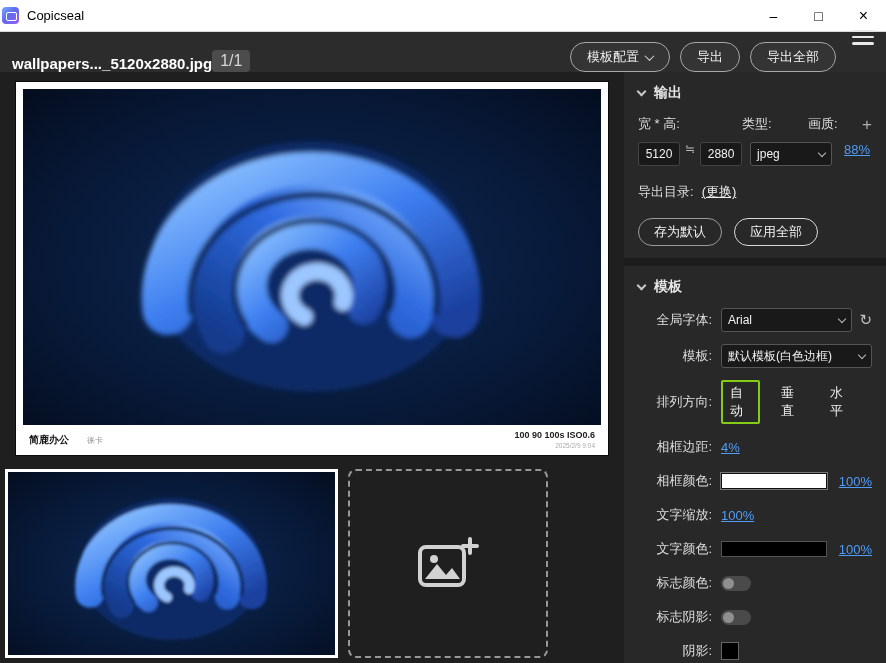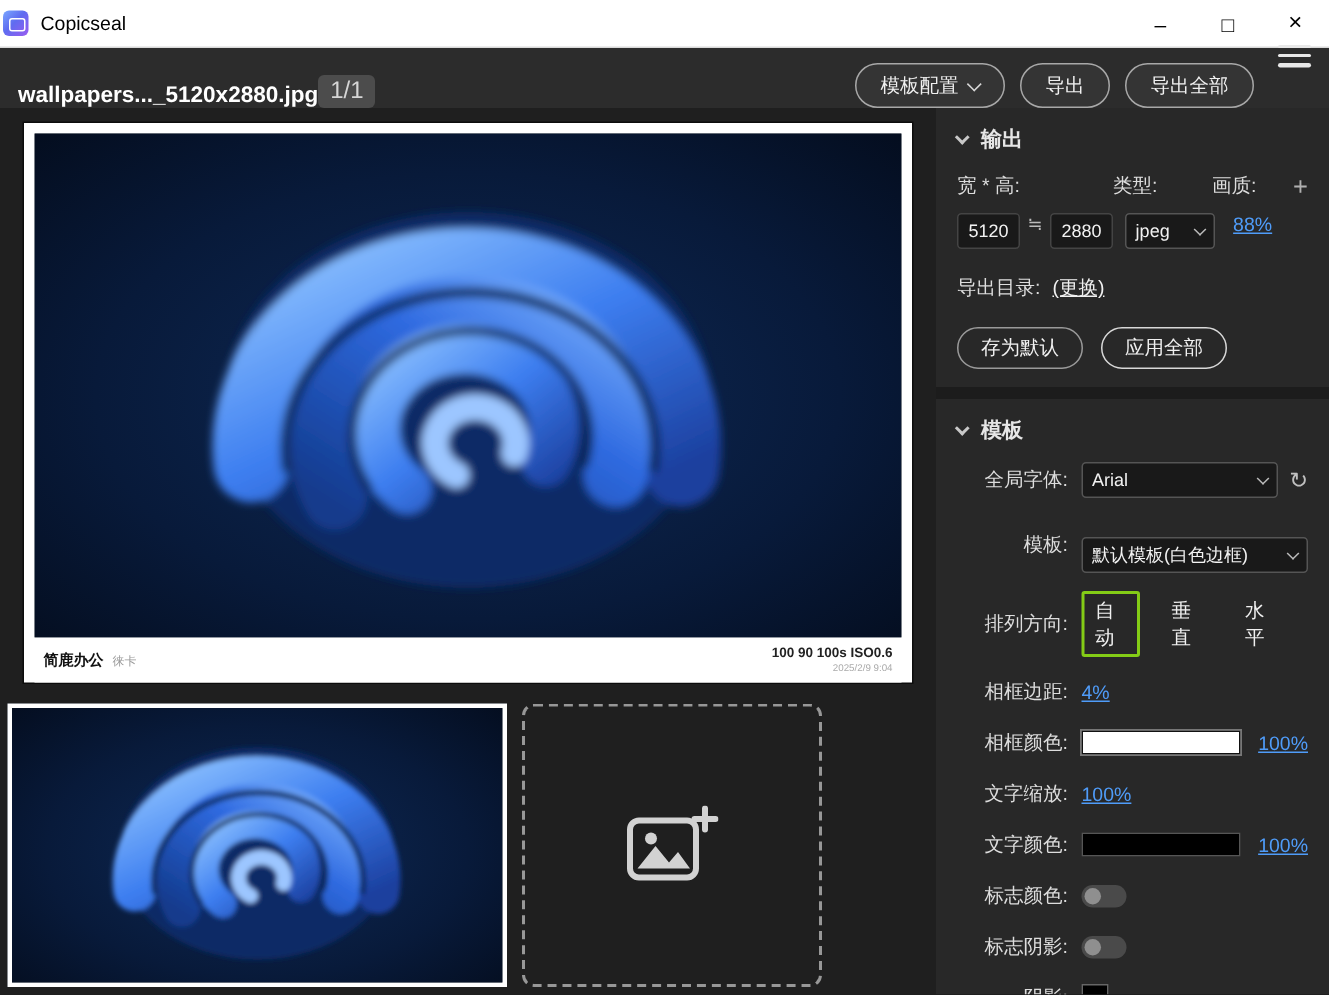--- a/index.html
+++ b/index.html
@@ -29,21 +29,21 @@
 
   
   .content { flex: 1; display: flex; min-height: 0; }
   .left { width: 624px; flex: none; display: flex; flex-direction: column; min-height: 0; }
 
   .preview-wrap { height: 393px; flex: none; display: flex; align-items: center; justify-content: center; }
   .framed { width: 592px; background: #ffffff; padding: 7px 7px 0 7px; box-shadow: 0 0 0 1px #0c0c0c; }
   .photo { width: 578px; height: 336px; background: #04101f; overflow: hidden; }
   .photo svg, .thumb svg { width: 100%; height: 100%; display: block; }
   .exif { height: 30px; display: flex; align-items: center; justify-content: space-between; padding: 0 6px; background: #fff; }
-  .exif-left { display: flex; align-items: baseline; gap: 6px; }
+  .exif-left { display: flex; align-items: baseline; gap: 18px; }
   .exif-studio { font-size: 10px; font-weight: bold; color: #111; }
   .exif-camera { font-size: 8px; color: #999; }
   .exif-right { text-align: right; line-height: 1.25; }
   .exif-settings { font-size: 9px; color: #222; font-weight: bold; }
   .exif-datetime { font-size: 6.5px; color: #aaa; }
 
   .thumbs { flex: 1; display: flex; gap: 10px; padding: 4px 5px 5px 5px; min-height: 0; }
   .thumb { width: 333px; flex: none; border: 3px solid #ffffff; background: #04101f; overflow: hidden; cursor: pointer; }
   .add-box { width: 200px; flex: none; border: 2px dashed #979797; border-radius: 8px; display: flex; align-items: center; justify-content: center; cursor: pointer; }
 
@@ -56,34 +56,34 @@
 
   .out-labels { display: flex; align-items: center; margin-top: 13px; font-size: 13px; color: #ddd; }
   .l-size { width: 104px; }
   .l-type { width: 66px; }
   .plus { margin-left: auto; color: #b0b0b0; font-size: 17px; line-height: 1; cursor: pointer; }
   .out-inputs { display: flex; align-items: flex-start; margin-top: 9px; gap: 4px; }
   .num-input { width: 42px; height: 24px; background: #191919; border: 1px solid #444; border-radius: 3px; color: #f2f2f2; font-size: 12px; text-align: center; font-family: inherit; }
   .link-sym { color: #bbb; font-size: 12px; padding: 0 1px; }
   .select { height: 24px; background: #191919; border: 1px solid #555; border-radius: 3px; color: #f2f2f2; font-size: 12px; display: flex; align-items: center; padding: 0 6px; gap: 6px; cursor: pointer; }
   .select .sel-chev { width: 6px; height: 6px; border-left: 1.5px solid #bbb; border-bottom: 1.5px solid #bbb; transform: rotate(-45deg); margin-left: auto; margin-top: -3px; }
-  .sel-type { width: 60px; margin-left: 4px; }
+  .sel-type { width: 82px; margin-left: 4px; }
   .blue-link { color: #4f9cf9; text-decoration: underline; font-size: 13px; cursor: pointer; }
   .q-val { margin-left: 8px; }
 
   .dir-row { display: flex; align-items: center; gap: 8px; margin-top: 17px; font-size: 13px; color: #ddd; }
   .dir-change { color: #f0f0f0; text-decoration: underline; cursor: pointer; }
   .out-btns { display: flex; justify-content: flex-start; gap: 12px; margin-top: 17px; }
   .side-pill { background: transparent; border: 1px solid #9a9a9a; border-radius: 14px; color: #f0f0f0; font-size: 13px; padding: 4px 15px; cursor: pointer; font-family: inherit; }
   .side-pill.bright { border-color: #d8d8d8; }
 
   .t-row { display: flex; align-items: center; margin-top: 12px; min-height: 22px; }
   .t-lbl { width: 74px; flex: none; text-align: right; font-size: 13px; color: #ddd; margin-right: 9px; }
   .sel-font { width: 140px; }
-  .sel-template { width: 160px; margin-top: 14px; }
+  .sel-template { width: 160px; }
   .refresh-icon { color: #c0c0c0; font-size: 15px; margin-left: 7px; cursor: pointer; }
   .ori-opt { font-size: 13px; color: #f0f0f0; margin-right: 14px; cursor: pointer; padding: 2px 7px; }
   .ori-opt.selected { border: 2px solid #84cc16; border-radius: 2px; }
   .swatch { width: 110px; height: 16px; border: 1px solid #555; cursor: pointer; }
   .swatch.outlined { border: 1px solid #111; box-shadow: 0 0 0 1px #777; }
   .sw-gap { margin-right: 12px; }
   .toggle { width: 30px; height: 15px; border-radius: 8px; background: #4a4a4a; position: relative; cursor: pointer; }
   .toggle .knob { position: absolute; left: 2px; top: 2px; width: 11px; height: 11px; border-radius: 50%; background: #8f8f8f; }
   .shadow-swatch { width: 18px; height: 18px; border: 1px solid #666; cursor: pointer; }
 

